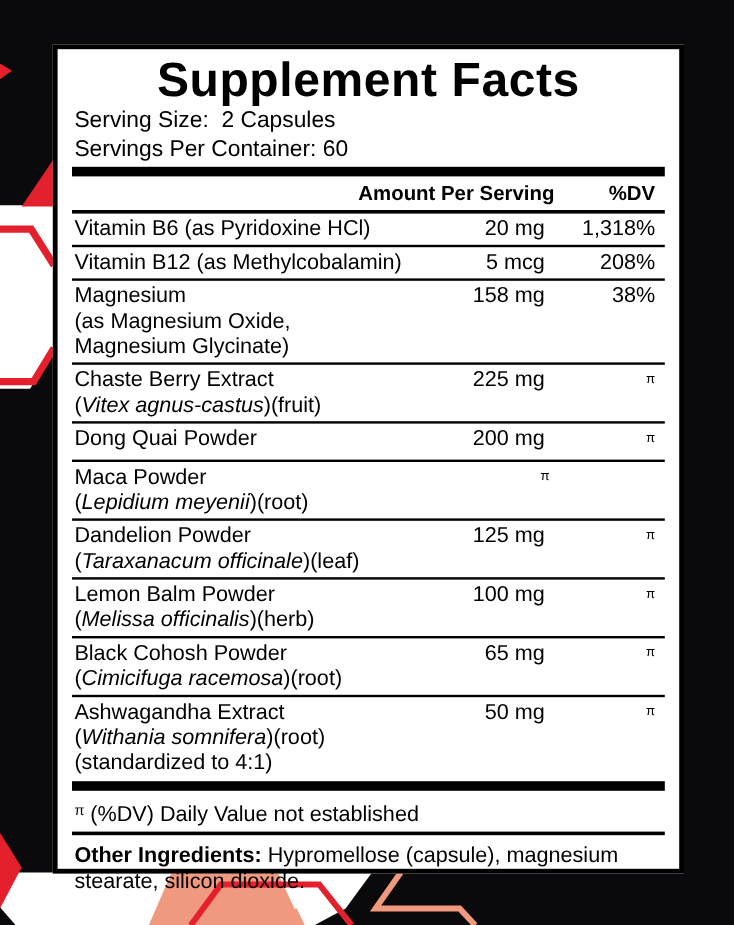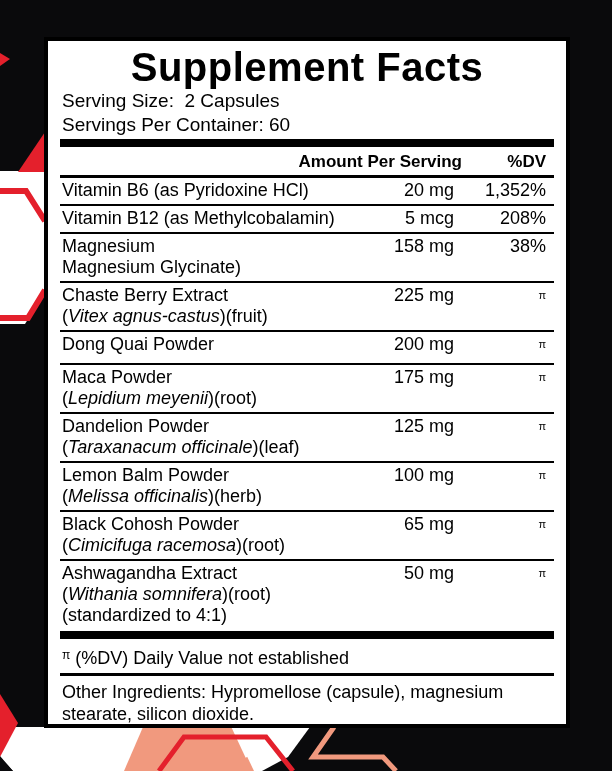--- a/index.html
+++ b/index.html
@@ -74,21 +74,21 @@
   .footnote{
     font-size:18px;line-height:21px;
     padding:4px 0 4px 2px;
     border-bottom:3px solid var(--ink);
   }
   .footnote .sym{font-size:12px;vertical-align:5px;}
   .other{
     font-size:18px;line-height:22px;
     padding:5px 0 6px 2px;
   }
-  .other b{font-weight:normal;}
+  .other b{font-weight:bold;}
 </style>
 </head>
 <body>
 
 <div class="stage">
 
   <svg class="deco-svg" width="612" height="771" viewBox="0 0 612 771">
 
     <polygon class="fill-red" points="0,53 10,59 0,66"></polygon>
 
@@ -130,32 +130,33 @@
       <span class="amt-h">Amount Per Serving</span>
       <span class="dv-h">%DV</span>
     </div>
 
     <div class="rows">
         <div class="row">
           <div class="cell-name">
             <div class="name-line">Vitamin B6 (as Pyridoxine HCl)</div>
           </div>
           <div class="cell-amt">20 mg</div>
-          <div class="cell-dv"><span>1,352%</span></div>
+          <div class="cell-dv"><span>1,318%</span></div>
         </div>
         <div class="row">
           <div class="cell-name">
             <div class="name-line">Vitamin B12 (as Methylcobalamin)</div>
           </div>
           <div class="cell-amt">5 mcg</div>
           <div class="cell-dv"><span>208%</span></div>
         </div>
         <div class="row">
           <div class="cell-name">
             <div class="name-line">Magnesium</div>
+            <div class="sub-line">(as Magnesium Oxide,</div>
             <div class="sub-line">Magnesium Glycinate)</div>
           </div>
           <div class="cell-amt">158 mg</div>
           <div class="cell-dv"><span>38%</span></div>
         </div>
         <div class="row">
           <div class="cell-name">
             <div class="name-line">Chaste Berry Extract</div>
             <div class="sub-line">(<i>Vitex agnus-castus</i>)(fruit)</div>
           </div>
@@ -167,21 +168,20 @@
             <div class="name-line">Dong Quai Powder</div>
           </div>
           <div class="cell-amt">200 mg</div>
           <div class="cell-dv"><span class="sym">π</span></div>
         </div>
         <div class="row">
           <div class="cell-name">
             <div class="name-line">Maca Powder</div>
             <div class="sub-line">(<i>Lepidium meyenii</i>)(root)</div>
           </div>
-          <div class="cell-amt">175 mg</div>
           <div class="cell-dv"><span class="sym">π</span></div>
         </div>
         <div class="row">
           <div class="cell-name">
             <div class="name-line">Dandelion Powder</div>
             <div class="sub-line">(<i>Taraxanacum officinale</i>)(leaf)</div>
           </div>
           <div class="cell-amt">125 mg</div>
           <div class="cell-dv"><span class="sym">π</span></div>
         </div>

